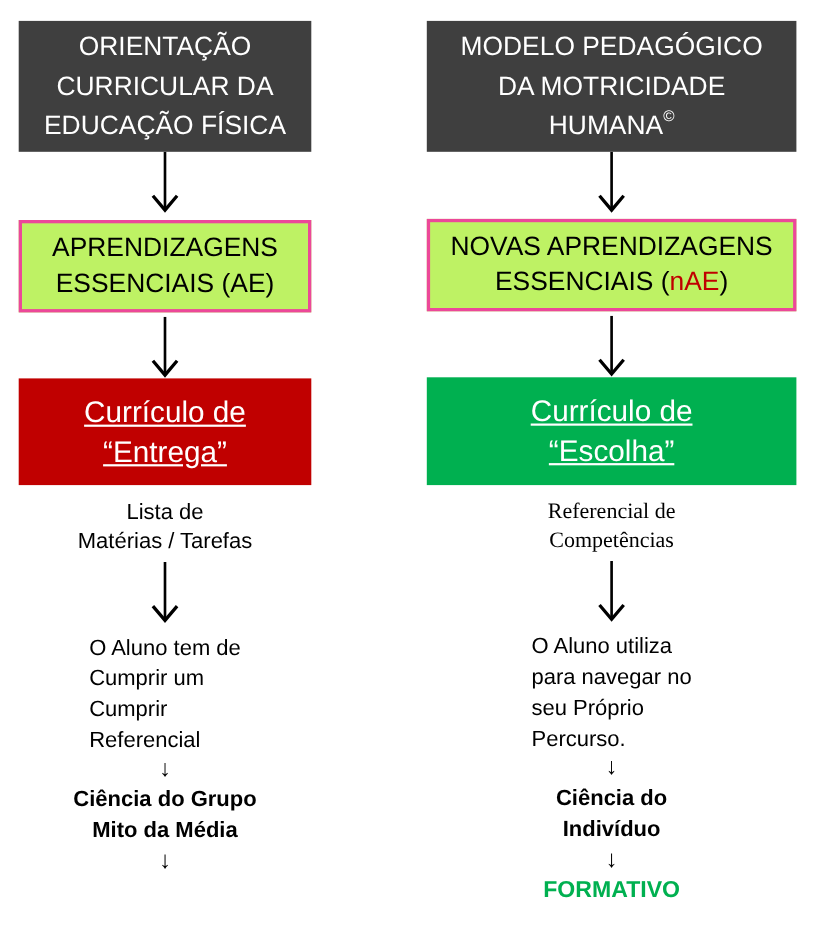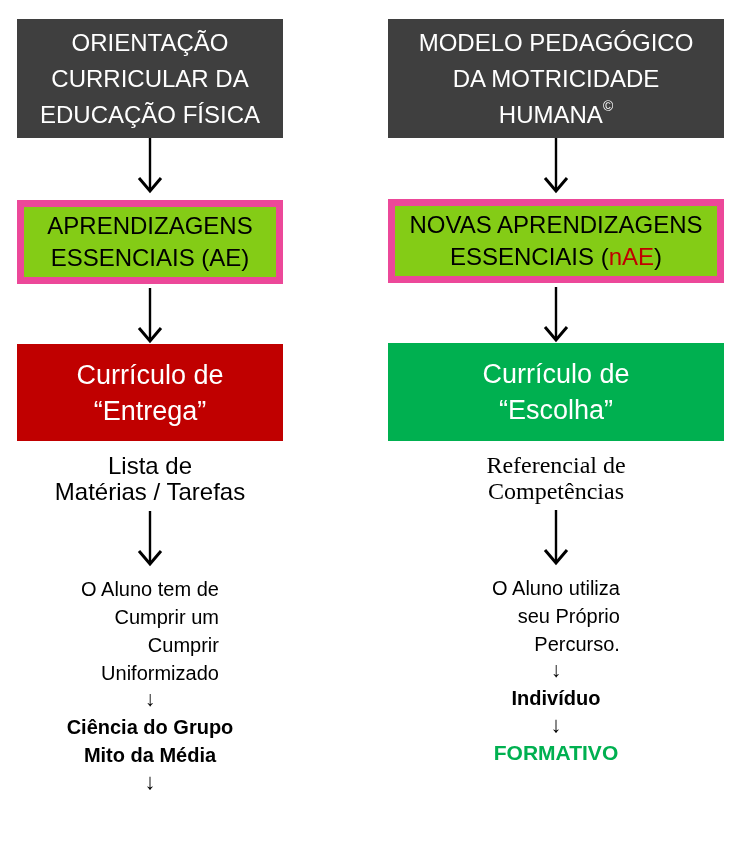--- a/index.html
+++ b/index.html
@@ -32,54 +32,55 @@
     text-align: center;
   }
   .dark-box {
     background: #3f3f3f;
     color: #ffffff;
     height: 119px;
     font-size: 24px;
     line-height: 36px;
   }
   .outline-box {
-    background: #84cc16;
-    border: 7px solid #ec4899;
+    background: #bef264;
+    border: 3px solid #ec4899;
     height: 84px;
     font-size: 24px;
     line-height: 32px;
     margin-top: 6px;
     justify-content: center;
   }
   .col-right .outline-box { margin-top: 5px; }
   .color-box {
     color: #ffffff;
     height: 97px;
     font-size: 27px;
     line-height: 36px;
+    text-decoration: underline;
   }
   .red-box   { background: #c00000; }
   .green-box { background: #00b050; height: 98px; }
 
   .arrow { display: block; flex: 0 0 auto; }
   .arrow-2 { margin-top: 4px; }
   .arrow-3 { margin-top: 6px; }
 
   .subtitle {
     margin-top: 12px;
-    font-size: 24px;
+    font-size: 20px;
     line-height: 26px;
     text-align: center;
   }
   .col-right .subtitle { margin-top: 11px; font-family: Liberation Serif, serif; }
   .body-text {
     margin-top: 8px;
     font-size: 20px;
     line-height: 28px;
-    text-align: right;
+    text-align: left;
   }
   .glyph-arrow {
     font-size: 21px;
     line-height: 24px;
     text-align: center;
   }
   .glyph-arrow.bold {
     font-weight: bold;
     font-size: 22px;
     line-height: 26px;
@@ -148,21 +149,21 @@
 
     <svg class="arrow arrow-3" width="34" height="56" viewBox="0 0 34 56">
       <line x1="17" y1="0" x2="17" y2="51" stroke="#000000" stroke-width="2.4"></line>
       <path d="M6 40 L17 53 L28 40" fill="none" stroke="#000000" stroke-width="3"></path>
     </svg>
 
     <div class="body-text">
       <div>O Aluno tem de</div>
       <div>Cumprir um</div>
       <div>Cumprir</div>
-      <div>Uniformizado</div>
+      <div>Referencial</div>
     </div>
 
     <div class="glyph-arrow">↓</div>
 
     <div class="emphasis">
       <div>Ciência do Grupo</div>
       <div>Mito da Média</div>
     </div>
 
     <div class="glyph-arrow bold">↓</div>
@@ -202,27 +203,29 @@
       <div>Competências</div>
     </div>
 
     <svg class="arrow arrow-3" width="34" height="56" viewBox="0 0 34 56">
       <line x1="17" y1="0" x2="17" y2="51" stroke="#000000" stroke-width="2.4"></line>
       <path d="M6 40 L17 53 L28 40" fill="none" stroke="#000000" stroke-width="3"></path>
     </svg>
 
     <div class="body-text">
       <div>O Aluno utiliza</div>
+      <div>para navegar no</div>
       <div>seu Próprio</div>
       <div>Percurso.</div>
     </div>
 
     <div class="glyph-arrow">↓</div>
 
     <div class="emphasis">
+      <div>Ciência do</div>
       <div>Indivíduo</div>
     </div>
 
     <div class="glyph-arrow bold">↓</div>
 
     <div class="final-label final-green">FORMATIVO</div>
   </div>
 
 </div>
 

